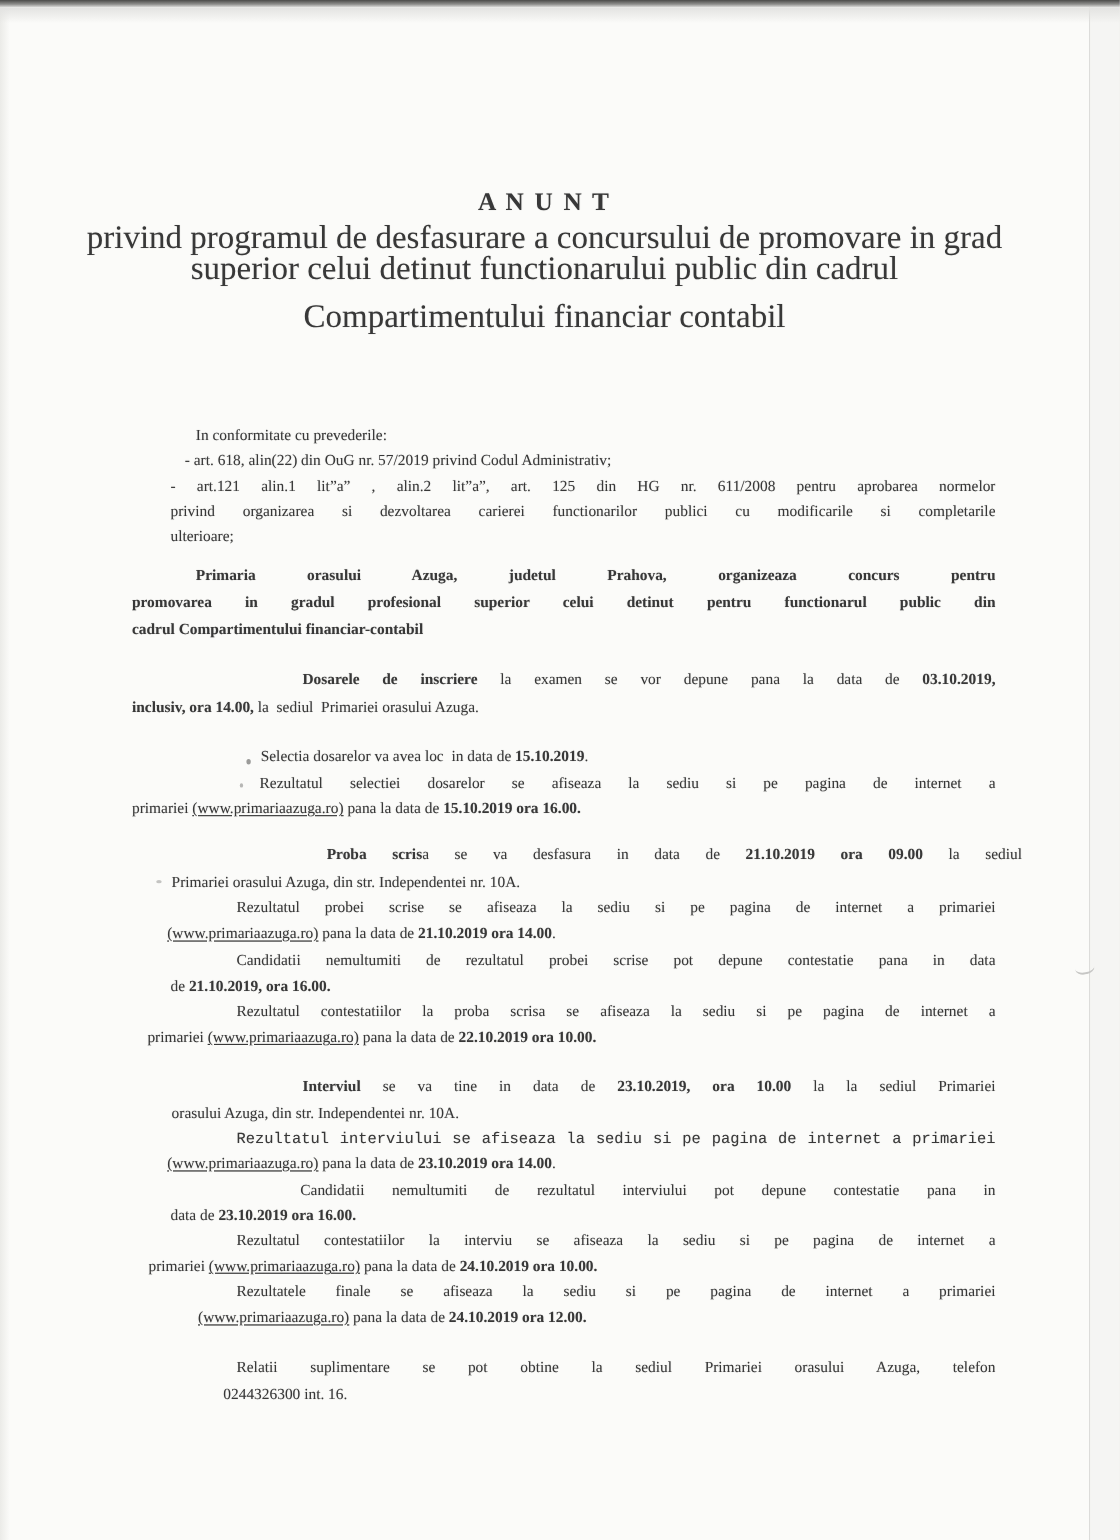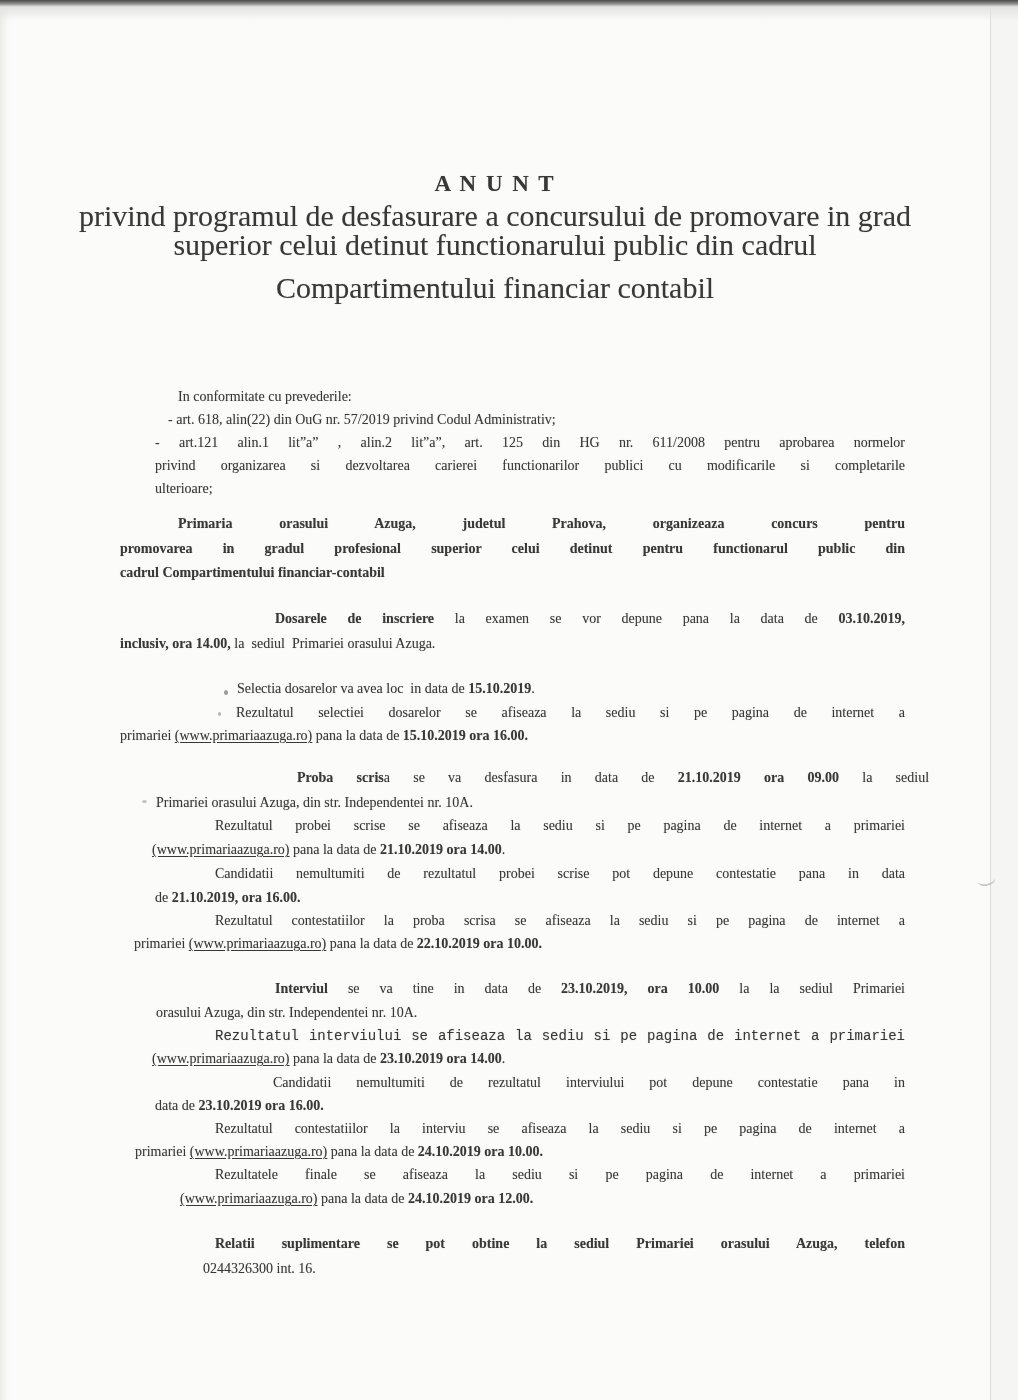--- a/index.html
+++ b/index.html
@@ -82,16 +82,16 @@
       <div class="line justify" style="top: 977px; left: 275px; width: 630px;"><span class="b">Interviul</span><span> se va tine in data de </span><span class="b">23.10.2019, ora 10.00</span><span> la la sediul Primariei</span></div>
       <div class="line" style="top: 1001px; left: 156px;"><span>orasului Azuga, din str. Independentei nr. 10A.</span></div>
       <div class="line justify" style="top: 1024px; left: 215px; width: 690px; font-family: Liberation Mono, monospace;"><span>Rezultatul interviului se afiseaza la sediu si pe pagina  de internet a primariei</span></div>
       <div class="line" style="top: 1047px; left: 152px;"><span class="u">(www.primariaazuga.ro)</span><span> pana la data de </span><span class="b">23.10.2019 ora 14.00</span><span>.</span></div>
       <div class="line justify" style="top: 1071px; left: 273px; width: 632px;"><span>Candidatii nemultumiti de rezultatul interviului pot depune contestatie pana in</span></div>
       <div class="line" style="top: 1094px; left: 155px;"><span>data de </span><span class="b">23.10.2019 ora 16.00.</span></div>
       <div class="line justify" style="top: 1117px; left: 215px; width: 690px;"><span>Rezultatul contestatiilor la interviu se afiseaza la sediu si pe pagina  de internet a</span></div>
       <div class="line" style="top: 1140px; left: 135px;"><span>primariei </span><span class="u">(www.primariaazuga.ro)</span><span> pana la data de </span><span class="b">24.10.2019 ora 10.00.</span></div>
       <div class="line justify" style="top: 1163px; left: 215px; width: 690px;"><span>Rezultatele finale se afiseaza la sediu si pe pagina   de internet a primariei</span></div>
       <div class="line" style="top: 1187px; left: 152px; margin-left: 28px;"><span class="u">(www.primariaazuga.ro)</span><span> pana la data de </span><span class="b">24.10.2019 ora 12.00.</span></div>
-      <div class="line justify" style="top: 1232px; left: 215px; width: 690px; font-weight: bold;"><span>Relatii suplimentare se pot obtine la sediul Primariei orasului Azuga, telefon</span></div>
+      <div class="line justify" style="top: 1232px; left: 215px; width: 690px;"><span>Relatii suplimentare se pot obtine la sediul Primariei orasului Azuga, telefon</span></div>
       <div class="line" style="top: 1257px; left: 155px; margin-left: 48px;"><span>0244326300 int. 16.</span></div>
     </div>
 </div>
 
 </body></html>

